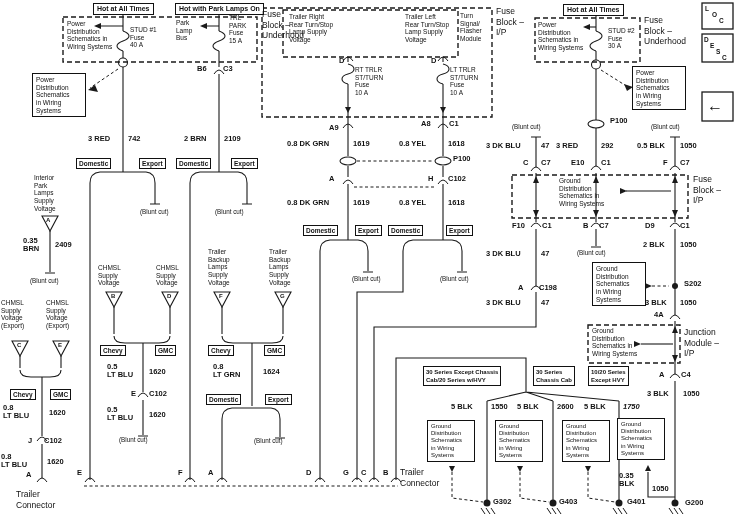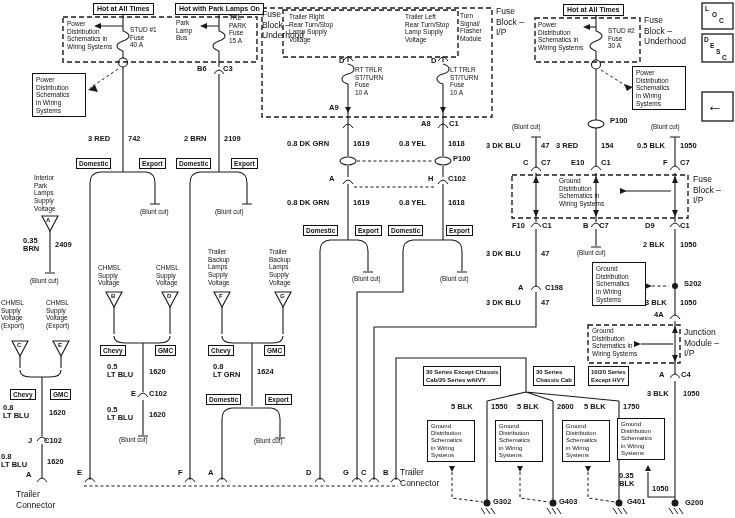--- a/index.html
+++ b/index.html
@@ -306,60 +306,60 @@
 Distribution
 Schematics
 in Wiring
 Systems</div>
       <div class="lbl w" style="left: 88px; top: 135px;">3 RED</div>
       <div class="lbl w" style="left: 128px; top: 135px;">742</div>
       <div class="lbl w" style="left: 184px; top: 135px;">2 BRN</div>
       <div class="lbl w" style="left: 224px; top: 135px;">2109</div>
       <div class="lbl w" style="left: 197px; top: 65px;">B6</div>
       <div class="lbl w" style="left: 223px; top: 65px;">C3</div>
-      <div class="lbl w" style="left: 329px; top: 104px;">A9</div>
+      <div class="lbl w" style="left: 329px; top: 124px;">A9</div>
       <div class="lbl w" style="left: 421px; top: 120px;">A8</div>
       <div class="lbl w" style="left: 449px; top: 120px;">C1</div>
       <div class="lbl w" style="left: 287px; top: 140px;">0.8 DK GRN</div>
       <div class="lbl w" style="left: 353px; top: 140px;">1619</div>
       <div class="lbl w" style="left: 399px; top: 140px;">0.8 YEL</div>
       <div class="lbl w" style="left: 448px; top: 140px;">1618</div>
       <div class="lbl w" style="left: 453px; top: 155px;">P100</div>
       <div class="lbl w" style="left: 610px; top: 117px;">P100</div>
       <div class="lbl w" style="left: 329px; top: 175px;">A</div>
       <div class="lbl w" style="left: 428px; top: 175px;">H</div>
       <div class="lbl w" style="left: 448px; top: 175px;">C102</div>
       <div class="lbl w" style="left: 287px; top: 199px;">0.8 DK GRN</div>
       <div class="lbl w" style="left: 353px; top: 199px;">1619</div>
       <div class="lbl w" style="left: 399px; top: 199px;">0.8 YEL</div>
       <div class="lbl w" style="left: 448px; top: 199px;">1618</div>
       <div class="lbl w" style="left: 486px; top: 142px;">3 DK BLU</div>
       <div class="lbl w" style="left: 541px; top: 142px;">47</div>
       <div class="lbl w" style="left: 556px; top: 142px;">3 RED</div>
-      <div class="lbl w" style="left: 601px; top: 142px;">154</div>
+      <div class="lbl w" style="left: 601px; top: 142px;">292</div>
       <div class="lbl w" style="left: 637px; top: 142px;">0.5 BLK</div>
       <div class="lbl w" style="left: 680px; top: 142px;">1050</div>
       <div class="lbl w" style="left: 523px; top: 159px;">C</div>
       <div class="lbl w" style="left: 541px; top: 159px;">C7</div>
       <div class="lbl w" style="left: 571px; top: 159px;">E10</div>
       <div class="lbl w" style="left: 601px; top: 159px;">C1</div>
       <div class="lbl w" style="left: 663px; top: 159px;">F</div>
       <div class="lbl w" style="left: 680px; top: 159px;">C7</div>
       <div class="lbl w" style="left: 512px; top: 222px;">F10</div>
       <div class="lbl w" style="left: 542px; top: 222px;">C1</div>
       <div class="lbl w" style="left: 583px; top: 222px;">B</div>
       <div class="lbl w" style="left: 599px; top: 222px;">C7</div>
       <div class="lbl w" style="left: 645px; top: 222px;">D9</div>
       <div class="lbl w" style="left: 680px; top: 222px;">C1</div>
       <div class="lbl w" style="left: 486px; top: 250px;">3 DK BLU</div>
       <div class="lbl w" style="left: 541px; top: 250px;">47</div>
       <div class="lbl w" style="left: 643px; top: 241px;">2 BLK</div>
       <div class="lbl w" style="left: 680px; top: 241px;">1050</div>
       <div class="lbl w" style="left: 518px; top: 284px;">A</div>
-      <div class="lbl w" style="left: 539px; top: 284px; margin-left: 6px;">C198</div>
+      <div class="lbl w" style="left: 539px; top: 284px;">C198</div>
       <div class="lbl w" style="left: 684px; top: 280px;">S202</div>
       <div class="lbl w" style="left: 486px; top: 299px;">3 DK BLU</div>
       <div class="lbl w" style="left: 541px; top: 299px;">47</div>
       <div class="lbl w" style="left: 645px; top: 299px;">3 BLK</div>
       <div class="lbl w" style="left: 680px; top: 299px;">1050</div>
       <div class="lbl w" style="left: 654px; top: 311px;">4A</div>
       <div class="lbl w" style="left: 659px; top: 371px;">A</div>
       <div class="lbl w" style="left: 681px; top: 371px;">C4</div>
       <div class="lbl w" style="left: 647px; top: 390px;">3 BLK</div>
       <div class="lbl w" style="left: 683px; top: 390px;">1050</div>
@@ -369,35 +369,35 @@
       <div class="lbl w" style="left: 107px; top: 363px;">0.5
 LT BLU</div>
       <div class="lbl w" style="left: 149px; top: 368px;">1620</div>
       <div class="lbl w" style="left: 131px; top: 390px;">E</div>
       <div class="lbl w" style="left: 149px; top: 390px;">C102</div>
       <div class="lbl w" style="left: 107px; top: 406px;">0.5
 LT BLU</div>
       <div class="lbl w" style="left: 149px; top: 411px;">1620</div>
       <div class="lbl w" style="left: 213px; top: 363px;">0.8
 LT GRN</div>
-      <div class="lbl w" style="left: 257px; top: 368px;">1624</div>
+      <div class="lbl w" style="left: 263px; top: 368px;">1624</div>
       <div class="lbl w" style="left: 3px; top: 404px;">0.8
 LT BLU</div>
       <div class="lbl w" style="left: 49px; top: 409px;">1620</div>
       <div class="lbl w" style="left: 28px; top: 437px;">J</div>
       <div class="lbl w" style="left: 44px; top: 437px;">C102</div>
       <div class="lbl w" style="left: 1px; top: 453px;">0.8
 LT BLU</div>
       <div class="lbl w" style="left: 47px; top: 458px;">1620</div>
       <div class="lbl w" style="left: 451px; top: 403px;">5 BLK</div>
       <div class="lbl w" style="left: 491px; top: 403px;">1550</div>
       <div class="lbl w" style="left: 517px; top: 403px;">5 BLK</div>
       <div class="lbl w" style="left: 557px; top: 403px;">2600</div>
       <div class="lbl w" style="left: 584px; top: 403px;">5 BLK</div>
-      <div class="lbl w" style="left: 623px; top: 403px;">1750</div>
+      <div class="lbl w" style="left: 623px; top: 403px; font-style: italic;">1750</div>
       <div class="lbl w" style="left: 619px; top: 472px;">0.35
 BLK</div>
       <div class="lbl w" style="left: 652px; top: 485px;">1050</div>
       <div class="lbl w" style="left: 493px; top: 498px;">G302</div>
       <div class="lbl w" style="left: 559px; top: 498px;">G403</div>
       <div class="lbl w" style="left: 627px; top: 498px;">G401</div>
       <div class="lbl w" style="left: 685px; top: 499px;">G200</div>
       <div class="lbl w" style="left: 339px; top: 57px;">D</div>
       <div class="lbl w" style="left: 431px; top: 57px;">D</div>
       <div class="lbl w" style="left: 77px; top: 469px;">E</div>

